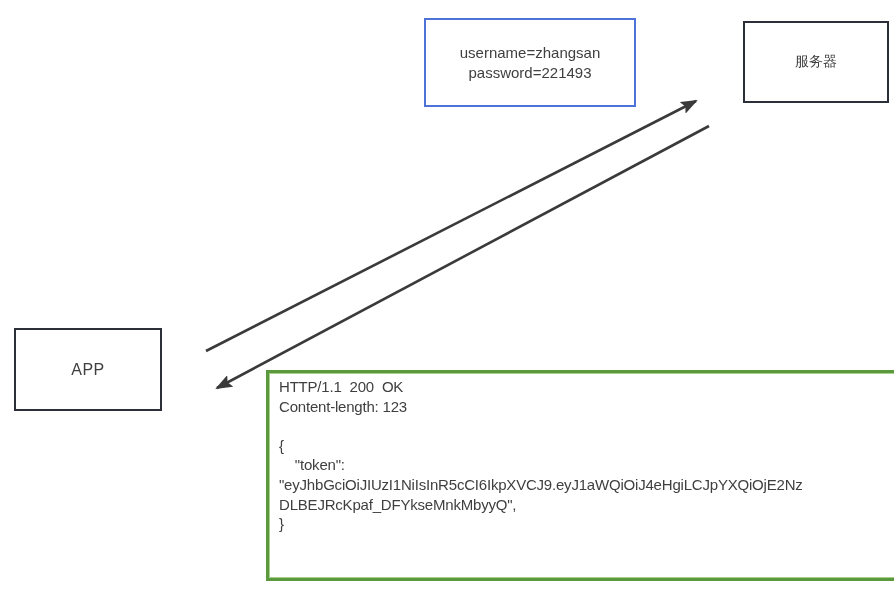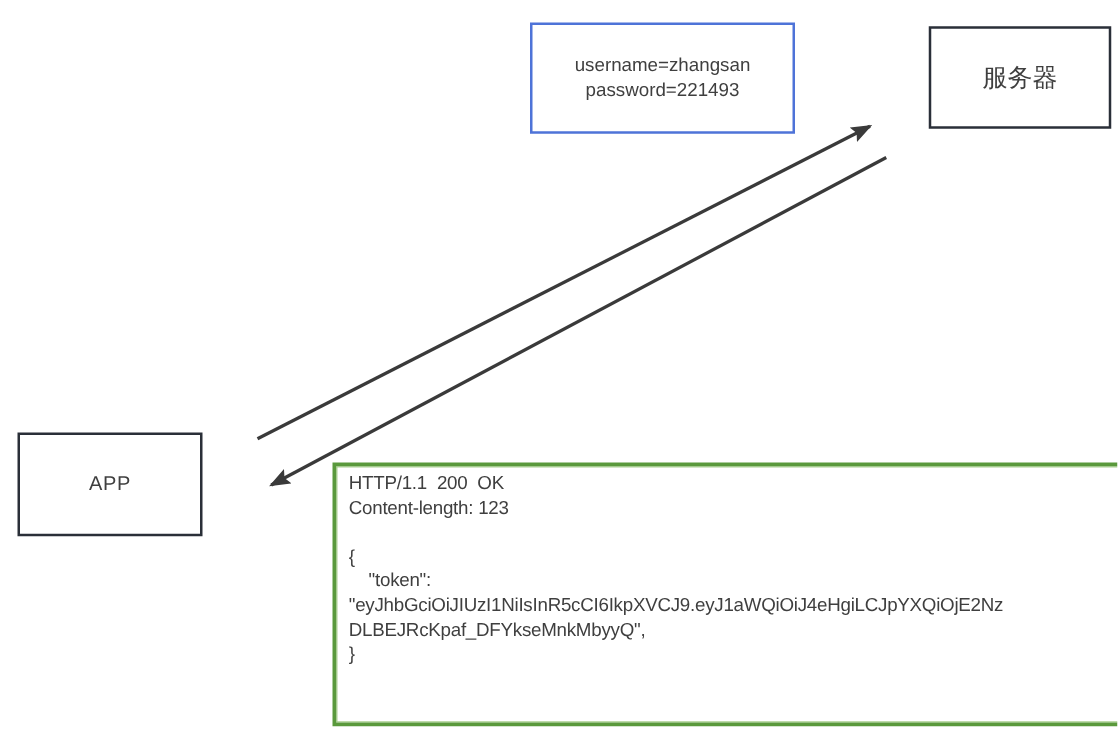--- a/index.html
+++ b/index.html
@@ -27,32 +27,32 @@
     position: absolute;
     border: 2.5px solid #2a2f38;
     background: #ffffff;
     display: flex;
     align-items: center;
     justify-content: center;
     box-sizing: border-box;
   }
   .app-box {
     left: 14px;
-    top: 346px;
+    top: 328px;
     width: 148px;
     height: 83px;
     font-size: 16px;
     letter-spacing: 0.5px;
   }
   .server-box {
     left: 743px;
     top: 21px;
     width: 146px;
     height: 82px;
-    font-size: 20px;
+    font-size: 14px;
   }
   .credentials-box {
     position: absolute;
     left: 424px;
     top: 18px;
     width: 212px;
     height: 89px;
     border: 2.5px solid #4e73d8;
     background: #ffffff;
     box-sizing: border-box;

